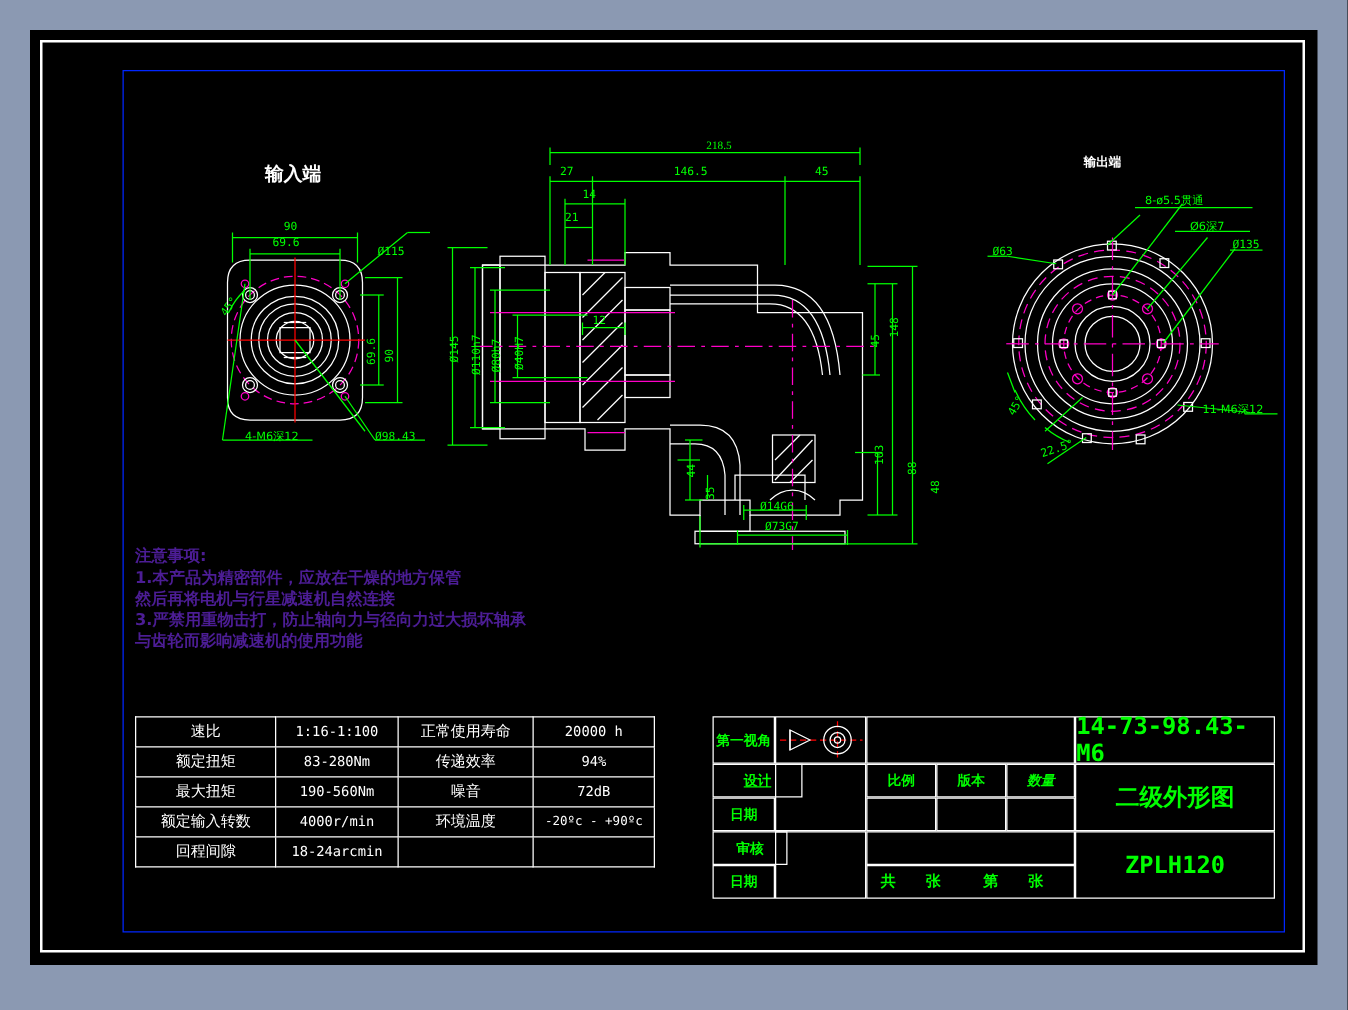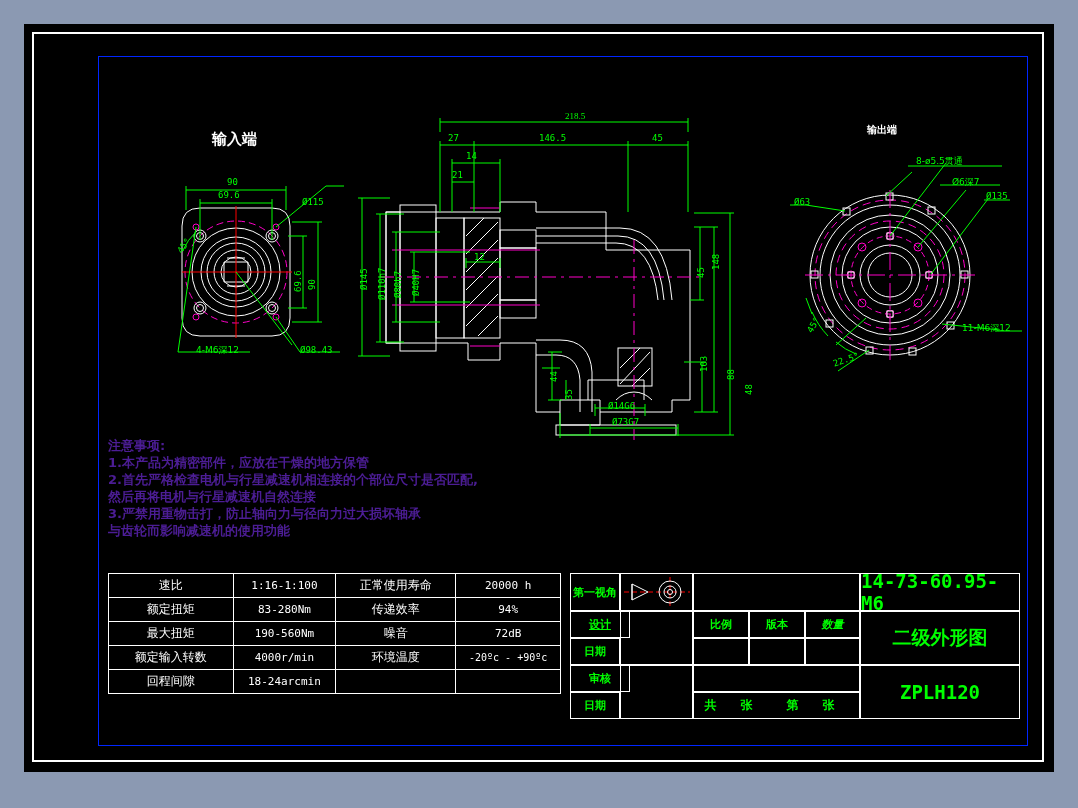--- a/index.html
+++ b/index.html
@@ -35,21 +35,21 @@
   .lbl.cjk{font-family:"DejaVu Sans","Liberation Sans",sans-serif;}
   .viewtitle{position:absolute;color:#ffffff;font-size:15px;font-weight:bold;white-space:nowrap;
        font-family:"DejaVu Sans","Liberation Sans",sans-serif;}
   .viewtitle.small{font-size:10px;}
   
   .notes{position:absolute;left:108px;top:437px;color:#4c1d95;font-size:13px;line-height:17px;
       font-family:"DejaVu Sans","Liberation Sans",sans-serif;font-weight:bold;white-space:nowrap;}
   .notes div{margin:0;padding:0;}
   
   table{border-collapse:collapse;position:absolute;}
-  .spec{left:108px;top:573px;width:453px;}
+  .spec{left:108px;top:573px;width:416px;}
   .spec td{border:1px solid #ffffff;color:#ffffff;text-align:center;height:23px;
       font-family:"DejaVu Sans","Liberation Sans",sans-serif;font-size:12px;padding:0 2px;}
   .spec td.num{font-family:"DejaVu Sans Mono","Liberation Mono",monospace;font-size:11px;text-align:center;}
   
   .tblock{position:absolute;left:570px;top:573px;width:450px;height:150px;}
   .tb{position:absolute;border:1px solid #ffffff;box-sizing:border-box;
       color:#00ff00;display:flex;align-items:center;justify-content:center;
       font-family:"DejaVu Sans","Liberation Sans",sans-serif;font-size:11px;font-weight:bold;}
   .tb.green-big{font-size:19px;font-family:"DejaVu Sans Mono","Liberation Mono",monospace;}
   .tb.green-cjk{font-size:19px;}
@@ -335,21 +335,20 @@
   <div class="lbl cjk" style="left:952px;top:178px;">Ø6深7</div>
   <div class="lbl" style="left:986px;top:192px;">Ø135</div>
   <div class="lbl" style="left:794px;top:198px;">Ø63</div>
   <div class="lbl cjk" style="left:962px;top:324px;">11-M6深12</div>
   <div class="lbl" style="left:806px;top:330px;transform:rotate(-60deg);transform-origin:left top;">45°</div>
   <div class="lbl" style="left:832px;top:360px;transform:rotate(-18deg);transform-origin:left top;">22.5°</div>
 
   <div class="notes">
     <div>注意事项:</div>
     <div>1.本产品为精密部件，应放在干燥的地方保管</div>
-    <div>2.首先严格检查电机与行星减速机相连接的个部位尺寸是否匹配,</div>
     <div>然后再将电机与行星减速机自然连接</div>
     <div>3.严禁用重物击打，防止轴向力与径向力过大损坏轴承</div>
     <div>与齿轮而影响减速机的使用功能</div>
   </div>
 
   <table class="spec">
     <tbody>
         <tr>
       <td style="width:130px">速比</td>
       <td class="num" style="width:101px">1:16-1:100</td>
@@ -379,21 +378,21 @@
       <td class="num">18-24arcmin</td>
       <td></td>
       <td class="num"></td>
     </tr>
   </tbody>
     </table>
 
   <div class="tblock">
 
     <div class="tb" style="left:0;top:0;width:50px;height:38px;">第一视角</div>
-    <div class="tb" style="left:0;top:38px;width:60px;height:27px;text-decoration:underline;">设计</div>
+    <div class="tb" style="left:0;top:38px;width:72px;height:27px;text-decoration:underline;">设计</div>
     <div class="tb" style="left:0;top:65px;width:50px;height:27px;">日期</div>
     <div class="tb" style="left:0;top:92px;width:60px;height:27px;">审核</div>
     <div class="tb" style="left:0;top:119px;width:50px;height:27px;">日期</div>
 
     <div class="tb blank" style="left:50px;top:0;width:73px;height:38px;">
       <svg width="70" height="34">
         <line x1="2" y1="17" x2="68" y2="17" stroke="#ff0000" stroke-width="1" stroke-dasharray="5,3"></line>
         <line x1="48" y1="2" x2="48" y2="32" stroke="#ff0000" stroke-width="1" stroke-dasharray="5,3"></line>
         <path d="M10 9 L26 17 L10 25 Z" fill="none" stroke="#ffffff" stroke-width="1"></path>
         <line x1="10" y1="9" x2="10" y2="25" stroke="#ffffff" stroke-width="1"></line>
@@ -413,18 +412,18 @@
     <div class="tb blank" style="left:179px;top:65px;width:56px;height:27px;"></div>
     <div class="tb blank" style="left:235px;top:65px;width:55px;height:27px;"></div>
     <div class="tb blank" style="left:123px;top:92px;width:167px;height:27px;"></div>
     <div class="tb blank" style="left:123px;top:119px;width:167px;height:27px;">
       <span class="sheetrow" style="position:relative;left:-48px;">共</span>
       <span class="sheetrow" style="position:relative;left:-24px;">张</span>
       <span class="sheetrow" style="position:relative;left:10px;">第</span>
       <span class="sheetrow" style="position:relative;left:34px;">张</span>
     </div>
 
-    <div class="tb green-big" style="left:290px;top:0;width:160px;height:38px;">14-73-60.95-M6</div>
+    <div class="tb green-big" style="left:290px;top:0;width:160px;height:38px;">14-73-98.43-M6</div>
     <div class="tb green-cjk" style="left:290px;top:38px;width:160px;height:54px;">二级外形图</div>
     <div class="tb green-big" style="left:290px;top:92px;width:160px;height:54px;">ZPLH120</div>
   </div>
 
 </div>
 
 </body></html>

